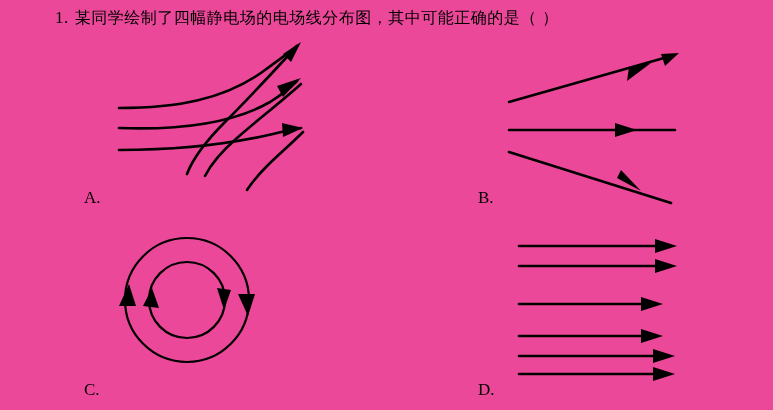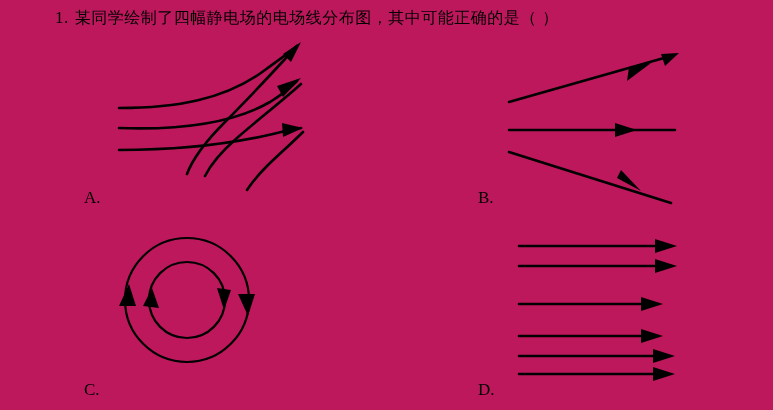--- a/index.html
+++ b/index.html
@@ -9,21 +9,21 @@
   }
   body {
     font-family: "Liberation Serif", "DejaVu Serif", serif;
     color: #000000;
   }
   #page {
     position: relative;
     width: 773px;
     height: 410px;
     overflow: hidden;
-    background: #be185d;
+    background: #ec4899;
   }
   .question-line {
     position: absolute;
     left: 55px;
     top: 8px;
     font-size: 17px;
     letter-spacing: 0.5px;
     white-space: nowrap;
   }
   .q-num {

